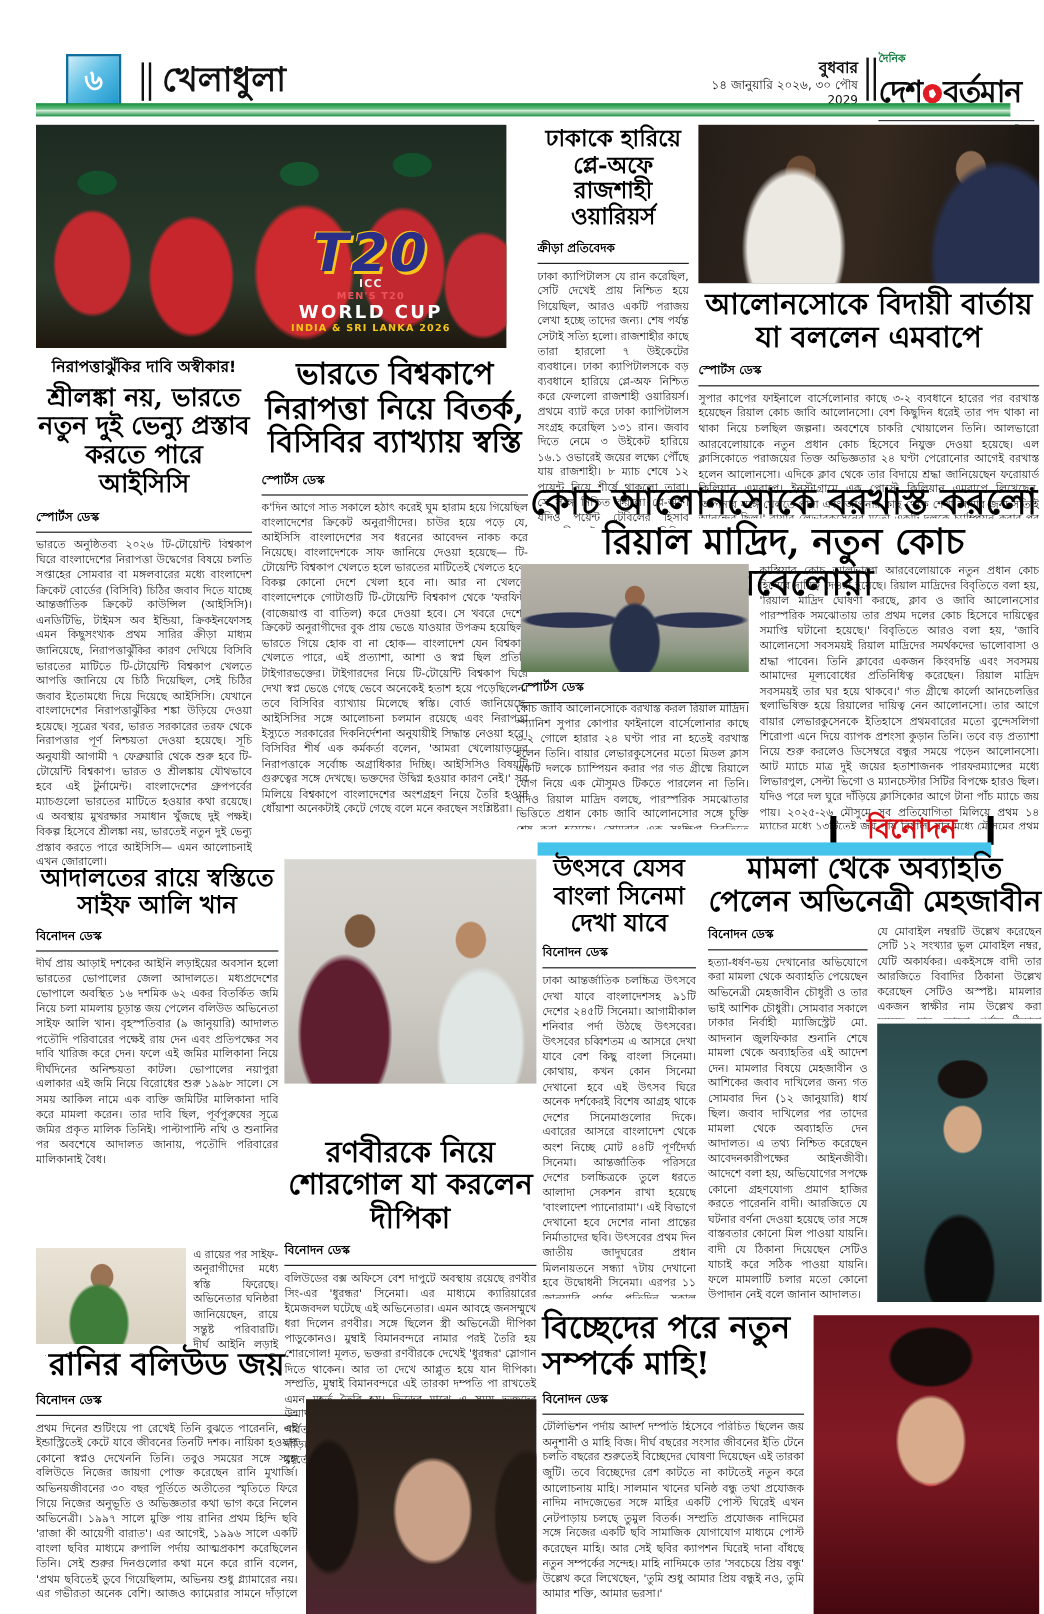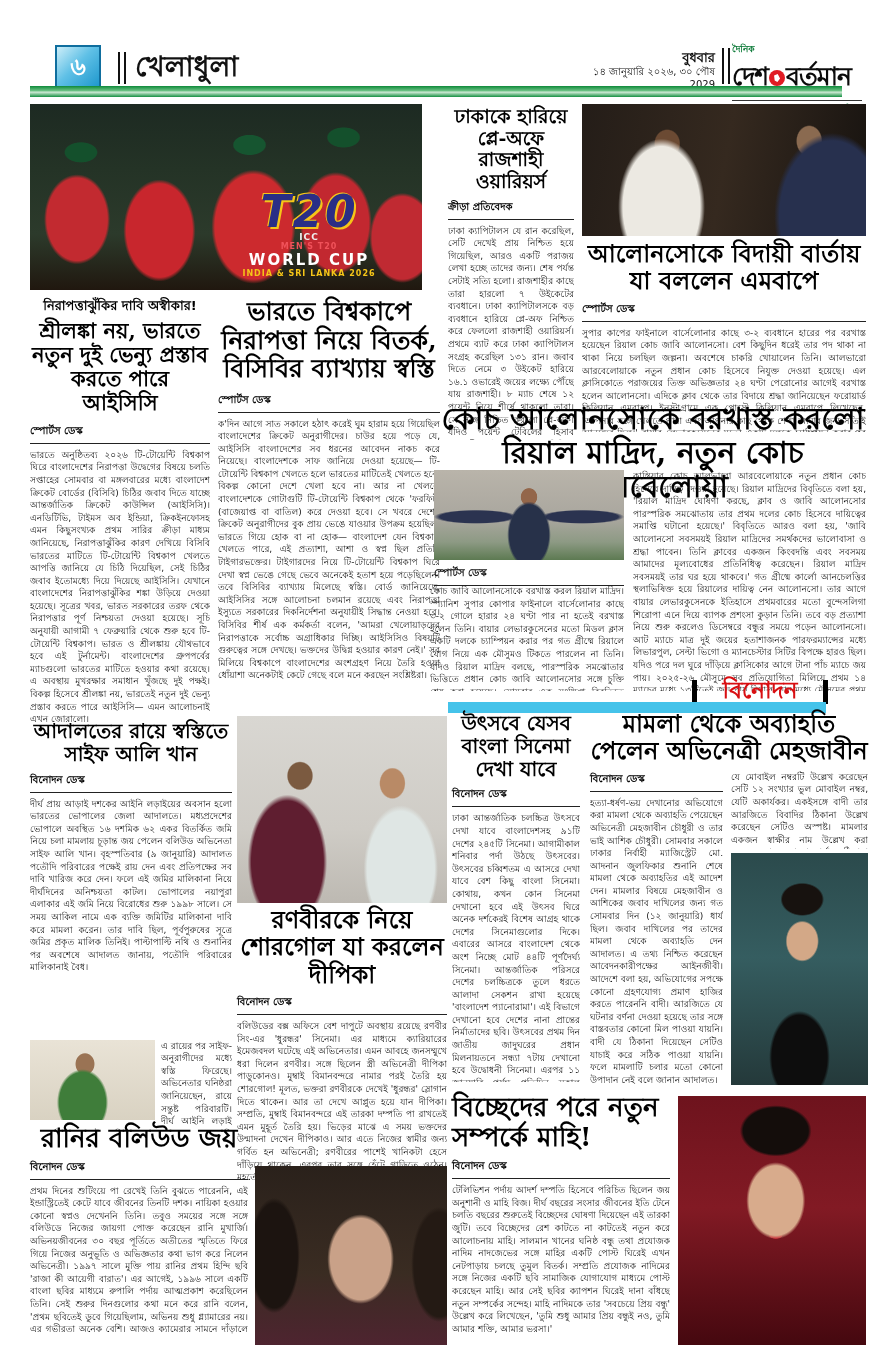--- a/index.html
+++ b/index.html
@@ -174,21 +174,21 @@
     <div class="hl" style="font-size:20px;">আদালতের রায়ে স্বস্তিতে সাইফ আলি খান</div>
     <div class="byline" style="margin-top:6px;">বিনোদন ডেস্ক</div>
     <div class="bodytxt" style="height:238px;overflow:hidden;">দীর্ঘ প্রায় আড়াই দশকের আইনি লড়াইয়ের অবসান হলো ভারতের ভোপালের জেলা আদালতে। মধ্যপ্রদেশের ভোপালে অবস্থিত ১৬ দশমিক ৬২ একর বিতর্কিত জমি নিয়ে চলা মামলায় চূড়ান্ত জয় পেলেন বলিউড অভিনেতা সাইফ আলি খান। বৃহস্পতিবার (৯ জানুয়ারি) আদালত পতৌদি পরিবারের পক্ষেই রায় দেন এবং প্রতিপক্ষের সব দাবি খারিজ করে দেন। ফলে এই জমির মালিকানা নিয়ে দীর্ঘদিনের অনিশ্চয়তা কাটল। ভোপালের নয়াপুরা এলাকার এই জমি নিয়ে বিরোধের শুরু ১৯৯৮ সালে। সে সময় আকিল নামে এক ব্যক্তি জমিটির মালিকানা দাবি করে মামলা করেন। তার দাবি ছিল, পূর্বপুরুষের সূত্রে জমির প্রকৃত মালিক তিনিই। পাল্টাপাল্টি নথি ও শুনানির পর অবশেষে আদালত জানায়, পতৌদি পরিবারের মালিকানাই বৈধ।</div>
     <div class="bodytxt" style="height:90px;overflow:hidden;margin-top:4px;">
       <span class="floatphoto photo abs-none" id="ph-saif" style="display:block;float:left;width:125px;height:80px;margin:0 6px 0 0;"></span>
       <span>এ রায়ের পর সাইফ-অনুরাগীদের মধ্যে স্বস্তি ফিরেছে। অভিনেতার ঘনিষ্ঠরা জানিয়েছেন, রায়ে সন্তুষ্ট পরিবারটি। দীর্ঘ আইনি লড়াই শেষে নিজেদের উত্তরাধিকার রক্ষা করতে পেরে খুশি পতৌদি পরিবার। ফলে বড় এক দুশ্চিন্তা থেকে মুক্তি মিলল সাইফের।</span>
     </div>
   </div>
 
   <div class="abs photo" id="ph-rd" style="left:237px;top:716px;width:210px;height:187px;"></div>
-  <div class="abs" style="left:237px;top:906px;width:210px;">
+  <div class="abs" style="left:237px;top:946px;width:210px;">
     <div class="hl" style="font-size:24px;">রণবীরকে নিয়ে শোরগোল যা করলেন দীপিকা</div>
     <div class="byline" style="margin-top:6px;">বিনোদন ডেস্ক</div>
     <div class="bodytxt" style="height:160px;overflow:hidden;">বলিউডের বক্স অফিসে বেশ দাপুটে অবস্থায় রয়েছে রণবীর সিং-এর 'ধুরন্ধর' সিনেমা। এর মাধ্যমে ক্যারিয়ারের ইমেজবদল ঘটেছে এই অভিনেতার। এমন আবহে জনসম্মুখে ধরা দিলেন রণবীর। সঙ্গে ছিলেন স্ত্রী অভিনেত্রী দীপিকা পাড়ুকোনও। মুম্বাই বিমানবন্দরে নামার পরই তৈরি হয় শোরগোল! মূলত, ভক্তরা রণবীরকে দেখেই 'ধুরন্ধর' স্লোগান দিতে থাকেন। আর তা দেখে আপ্লুত হয়ে যান দীপিকা। সম্প্রতি, মুম্বাই বিমানবন্দরে এই তারকা দম্পতি পা রাখতেই এমন মুহূর্ত তৈরি হয়। ভিড়ের মাঝে এ সময় ভক্তদের উন্মাদনা দেখেন দীপিকাও। আর এতে নিজের স্বামীর জন্য গর্বিত হন অভিনেত্রী; রণবীরের পাশেই খানিকটা হেসে দাঁড়িয়ে থাকেন, এরপর তার সঙ্গে হেঁটে গাড়িতে ওঠেন। মুহূর্তেই সেই ভিডিও ছড়িয়ে পড়ে নেটদুনিয়ায়।</div>
   </div>
 
   <div class="abs" style="left:452px;top:712px;width:128px;">
     <div class="hl" style="font-size:20px;">উৎসবে যেসব বাংলা সিনেমা দেখা যাবে</div>
     <div class="byline" style="margin-top:6px;">বিনোদন ডেস্ক</div>
     <div class="bodytxt" style="height:270px;overflow:hidden;">ঢাকা আন্তর্জাতিক চলচ্চিত্র উৎসবে দেখা যাবে বাংলাদেশসহ ৯১টি দেশের ২৪৫টি সিনেমা। আগামীকাল শনিবার পর্দা উঠছে উৎসবের। উৎসবের চব্বিশতম এ আসরে দেখা যাবে বেশ কিছু বাংলা সিনেমা। কোথায়, কখন কোন সিনেমা দেখানো হবে এই উৎসব ঘিরে অনেক দর্শকেরই বিশেষ আগ্রহ থাকে দেশের সিনেমাগুলোর দিকে। এবারের আসরে বাংলাদেশ থেকে অংশ নিচ্ছে মোট ৪৪টি পূর্ণদৈর্ঘ্য সিনেমা। আন্তর্জাতিক পরিসরে দেশের চলচ্চিত্রকে তুলে ধরতে আলাদা সেকশন রাখা হয়েছে 'বাংলাদেশ প্যানোরামা'। এই বিভাগে দেখানো হবে দেশের নানা প্রান্তের নির্মাতাদের ছবি। উৎসবের প্রথম দিন জাতীয় জাদুঘরের প্রধান মিলনায়তনে সন্ধ্যা ৭টায় দেখানো হবে উদ্বোধনী সিনেমা। এরপর ১১ জানুয়ারি পর্যন্ত প্রতিদিন সকাল ১০টা থেকে রাত ৮টা পর্যন্ত চলবে প্রদর্শনী। তৃতীয় দিন (১২ জানুয়ারি) সন্ধ্যা থেকে দেখানো হবে নতুন নির্মাতাদের ছবি। দর্শকরা বিনামূল্যে এসব প্রদর্শনী উপভোগ করতে পারবেন।</div>
   </div>

